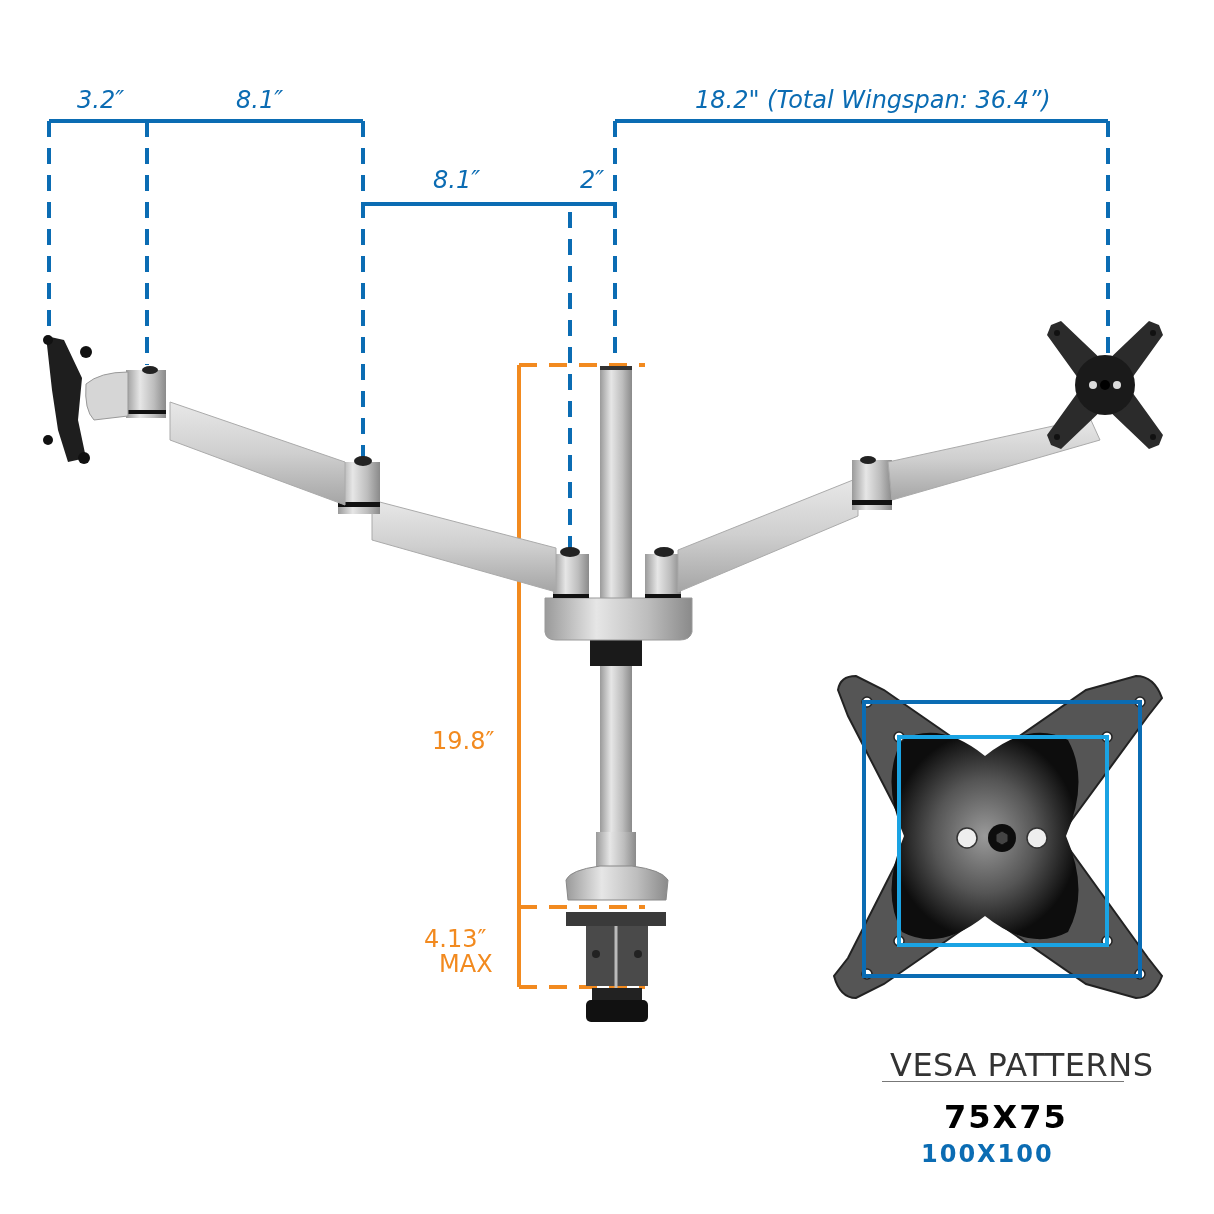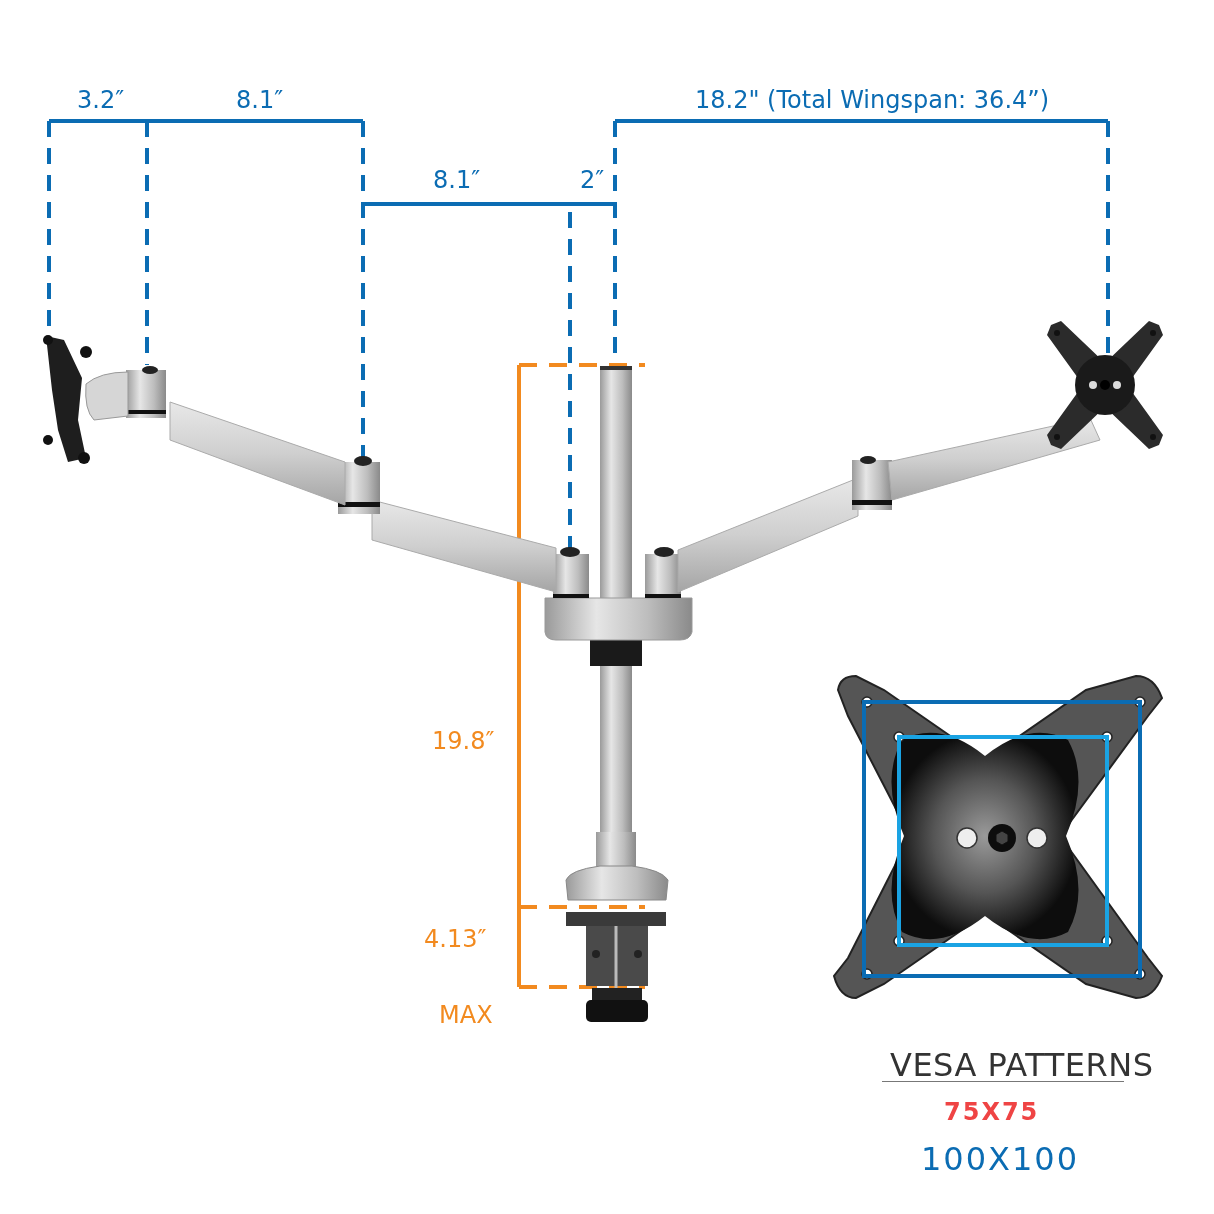--- a/index.html
+++ b/index.html
@@ -1,25 +1,25 @@
 <!DOCTYPE html>
 <html><head>
 <meta charset="utf-8">
 <style>
   html, body { margin: 0; padding: 0; background: #ffffff; }
   body { width: 1214px; height: 1214px; position: relative; overflow: hidden;
          font-family: "Liberation Sans", "DejaVu Sans", sans-serif; }
   svg.art { position: absolute; left: 0; top: 0; width: 1214px; height: 1214px; }
   .lbl { position: absolute; font-family: "DejaVu Sans", sans-serif; white-space: nowrap; }
-  .blue { color: #0b6cb3; font-size: 24px; }
+  .blue { color: #0b6cb3; font-size: 24px; font-style: italic; }
   .orange { color: #f28a1f; font-size: 24px; }
   .vesa-title { color: #333333; font-size: 32px; letter-spacing: 0.5px; }
   .vesa-rule { position: absolute; left: 882px; top: 1081px; width: 242px; height: 1px; background: #777; }
-  .vesa75 { color: #ef4444; font-size: 24px; font-weight: bold; letter-spacing: 2px; }
-  .vesa100 { color: #0b6cb3; font-size: 32px; font-weight: normal; letter-spacing: 2px; }
+  .vesa75 { color: #000000; font-size: 32px; font-weight: bold; letter-spacing: 2px; }
+  .vesa100 { color: #0b6cb3; font-size: 24px; font-weight: bold; letter-spacing: 2px; }
 </style>
 </head>
 <body>
 
 <svg class="art" viewBox="0 0 1214 1214" xmlns="http://www.w3.org/2000/svg">
   <defs>
     <linearGradient id="metal" x1="0" x2="1" y1="0" y2="0">
       <stop offset="0" stop-color="#9a9a9a"></stop>
       <stop offset="0.35" stop-color="#e6e6e6"></stop>
       <stop offset="0.7" stop-color="#bdbdbd"></stop>
@@ -160,18 +160,18 @@
 </svg>
 
 <div class="lbl blue" style="left:77px; top:86px;">3.2″</div>
 <div class="lbl blue" style="left:236px; top:86px;">8.1″</div>
 <div class="lbl blue" style="left:433px; top:166px;">8.1″</div>
 <div class="lbl blue" style="left:580px; top:166px;">2″</div>
 <div class="lbl blue" style="left:695px; top:86px;">18.2" (Total Wingspan: 36.4”)</div>
 
 <div class="lbl orange" style="left:432px; top:727px;">19.8″</div>
 <div class="lbl orange" style="left:424px; top:925px;">4.13″</div>
-<div class="lbl orange" style="left:439px; top:1001px;">MAX</div>
+<div class="lbl orange" style="left:439px; top:950px;">MAX</div>
 
 <div class="lbl vesa-title" style="left:890px; top:1046px;">VESA PATTERNS</div>
 <div class="vesa-rule"></div>
 <div class="lbl vesa75" style="left:944px; top:1098px;">75X75</div>
 <div class="lbl vesa100" style="left:921px; top:1140px;">100X100</div>
 
 </body></html>

